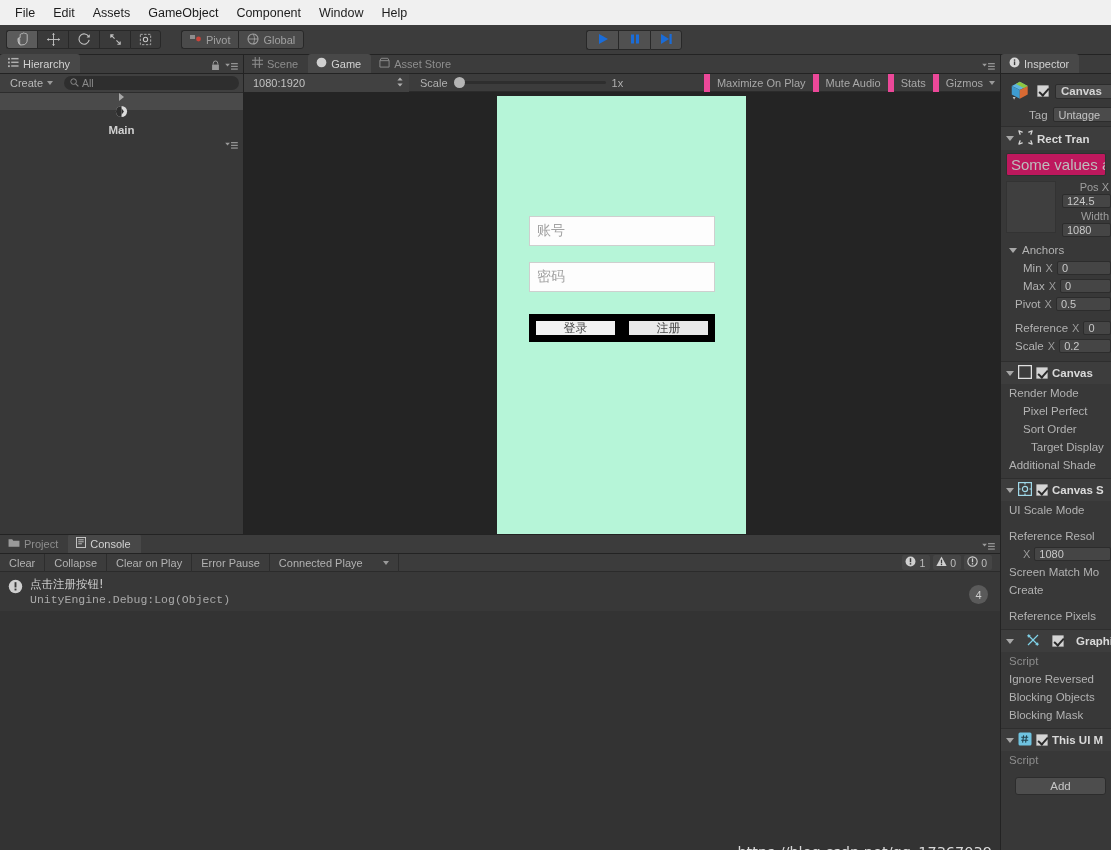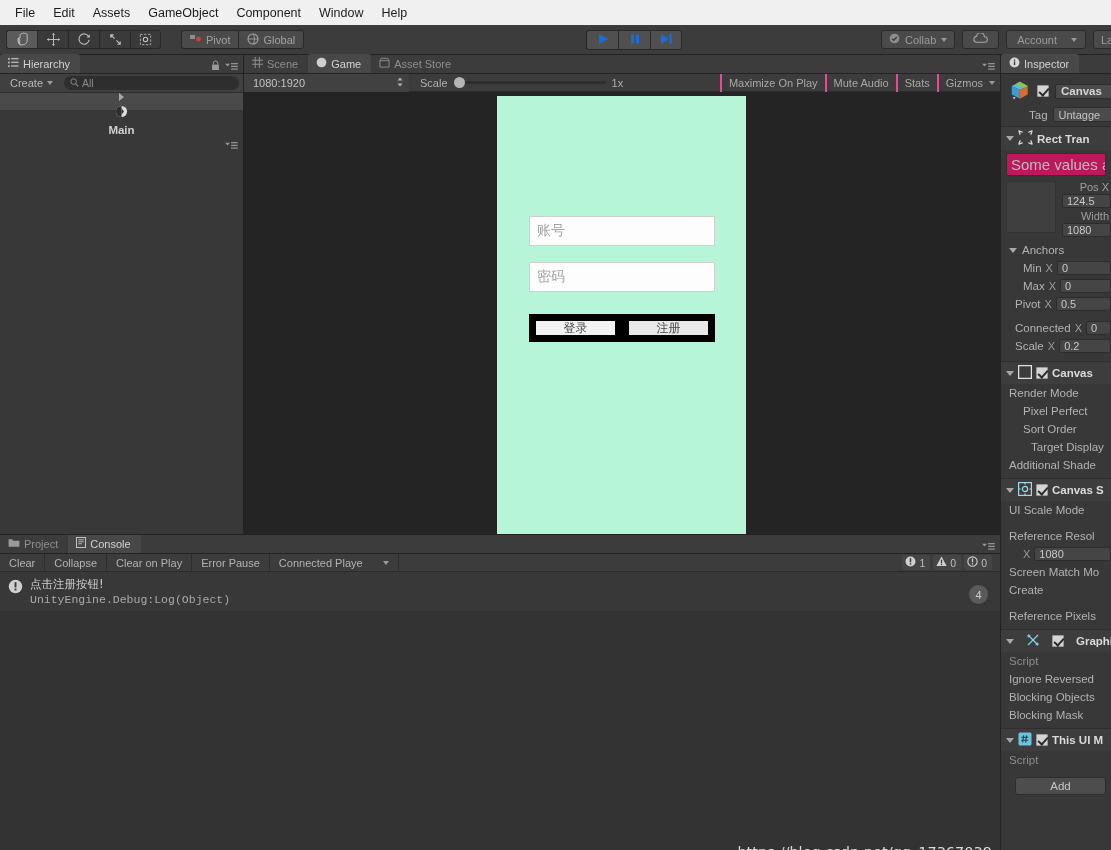--- a/index.html
+++ b/index.html
@@ -116,21 +116,21 @@
     color: #c2c2c2; font-size: 11px;
   }
   .scale-wrap { display: flex; align-items: center; gap: 6px; padding-left: 11px; }
   .scale-track { width: 152px; height: 3px; background: #2e2e2e; border-radius: 2px;
                  position: relative; }
   .scale-knob { position: absolute; left: 0; top: -4px; width: 11px; height: 11px;
                 background: #b5b5b5; border-radius: 50%; }
   .gv-right { margin-left: auto; display: flex; align-items: center; height: 18px; }
   .gv-opt {
     padding: 0 7px; height: 18px; display: flex; align-items: center;
-    color: #a8a8a8; font-size: 11px; border-left: 2px solid #ec4899; white-space: nowrap;
+    color: #a8a8a8; font-size: 11px; border-left: 6px solid #ec4899; white-space: nowrap;
   }
   .game-canvas {
     position: relative; width: 756px; height: 460px; background: #242424;
     overflow: hidden;
   }
   .game-screen {
     position: absolute; left: 253px; top: 4px; width: 249px; height: 443px;
   }
   .gs-field {
     position: absolute; left: 32px; width: 186px; height: 30px;
@@ -344,46 +344,20 @@
       <div class="playbtn">
         <span>
           <svg width="14" height="14" viewBox="0 0 14 14">
               <path d="M2 2l8 5-8 5z" fill="#1a6cd8"></path>
               <rect x="10.5" y="2" width="2.2" height="10" fill="#1a6cd8"></rect>
             </svg>
         </span>
       </div>
     </div>
 
-    <div class="tb-right" style="right:0;">
-      <div class="tb-pill">
-        <span>
-          <svg width="11" height="11" viewBox="0 0 12 12">
-              <circle cx="6" cy="6" r="5.3" fill="#8d8d8d"></circle>
-              <path d="M3.4 6.2l1.8 1.8 3.4-3.6" fill="none" stroke="#3c3c3c" stroke-width="1.5"></path>
-            </svg>
-        </span>
-        <span>Collab</span>
-        <span class="caret-d"></span>
-      </div>
-      <div class="tb-pill" style="padding:0 9px;">
-        <span>
-          <svg width="17" height="11" viewBox="0 0 18 11">
-              <path d="M4.5 9.5a3.2 3.2 0 0 1 .4-6.3A4 4 0 0 1 13 3.6a2.9 2.9 0 0 1 .5 5.9z" fill="none" stroke="#a8a8a8" stroke-width="1.1"></path>
-            </svg>
-        </span>
-      </div>
-      <div class="tb-pill" style="padding:0 8px 0 10px;gap:14px;">
-        <span>Account</span>
-        <span class="caret-d"></span>
-      </div>
-      <div class="tb-pill" style="margin-right:-26px;width:44px;">
-        <span>La</span>
-      </div>
-    </div>
   </div>
 
   <div class="panel" id="hierarchy">
     <div class="panel-tabs">
       <div class="ptab active">
         <span>
           <svg width="11" height="11" viewBox="0 0 12 12">
               <rect x="0" y="1" width="2" height="2" fill="#b0b0b0"></rect>
               <rect x="3.5" y="1" width="8" height="1.6" fill="#b0b0b0"></rect>
               <rect x="0" y="5" width="2" height="2" fill="#b0b0b0"></rect>
@@ -695,21 +669,21 @@
         <span class="axis-l">X</span>
         <span class="axis-v">0</span>
       </div>
       <div class="prop-row" style="padding-left:14px;">
         <span>Pivot</span>
         <span class="axis-l">X</span>
         <span class="axis-v">0.5</span>
       </div>
       <div style="height:6px;"></div>
       <div class="prop-row" style="padding-left:14px;">
-        <span>Connected</span>
+        <span>Reference</span>
         <span class="axis-l">X</span>
         <span class="axis-v">0</span>
       </div>
       <div class="prop-row" style="padding-left:14px;">
         <span>Scale</span>
         <span class="axis-l">X</span>
         <span class="axis-v">0.2</span>
       </div>
 
       <div class="comp-head" style="margin-top:6px;">

